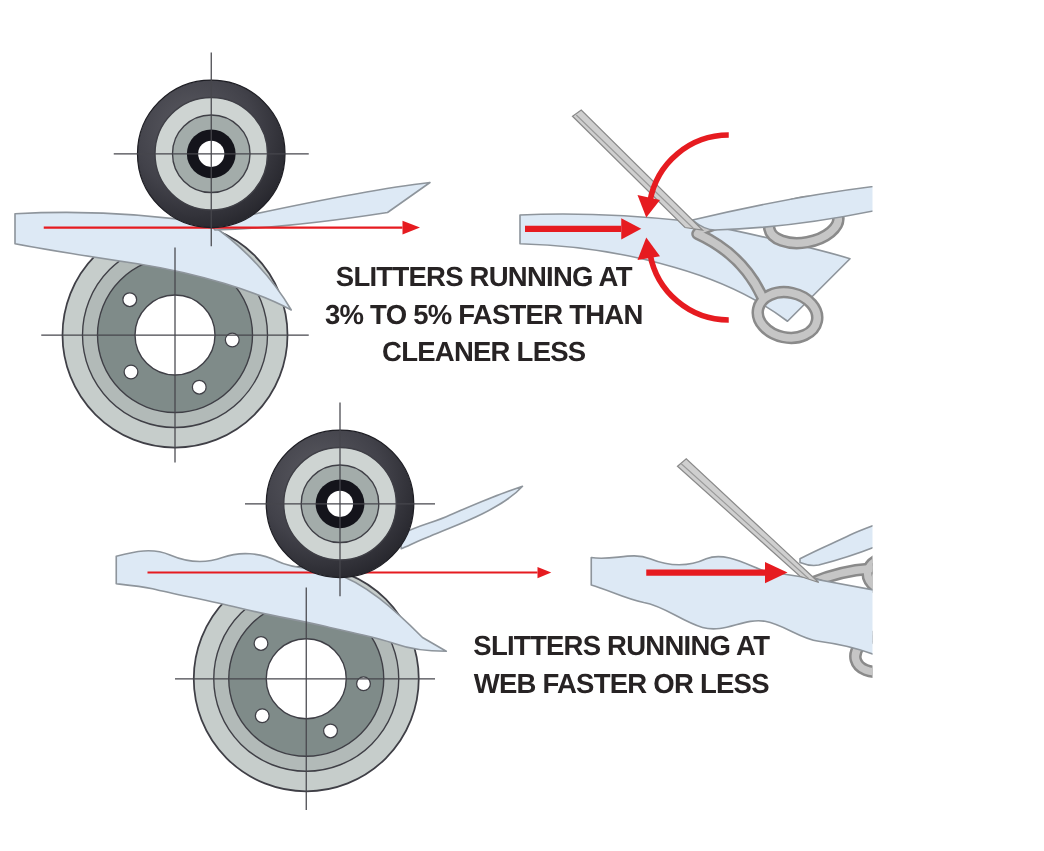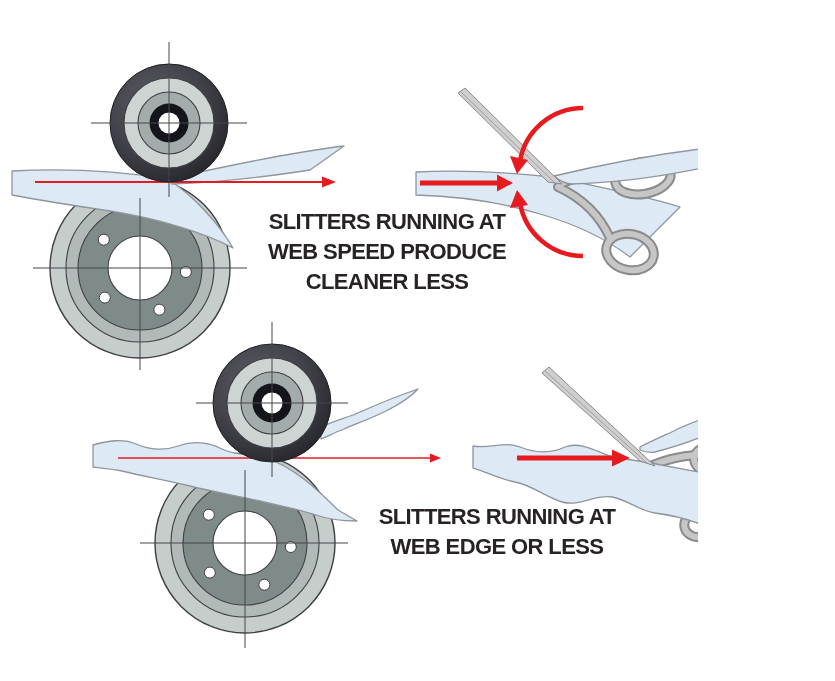--- a/index.html
+++ b/index.html
@@ -202,22 +202,22 @@
 
     <g>
       <line x1="517" y1="458" x2="612" y2="458" stroke="var(--red)" stroke-width="5"></line>
       <polygon points="612,449.5 630,458 612,466.5" fill="var(--red)"></polygon>
     </g>
   </g>
 </svg>
 
 <div class="caption" id="caption-fast">
   <div>SLITTERS RUNNING AT</div>
-  <div>WEB SPEED PRODUCE</div>
+  <div>3% TO 5% FASTER THAN</div>
   <div>CLEANER LESS</div>
 </div>
 
 <div class="caption" id="caption-slow">
   <div>SLITTERS RUNNING AT</div>
-  <div>WEB EDGE OR LESS</div>
+  <div>WEB FASTER OR LESS</div>
 </div>
 
 </div>
 
 </body></html>

